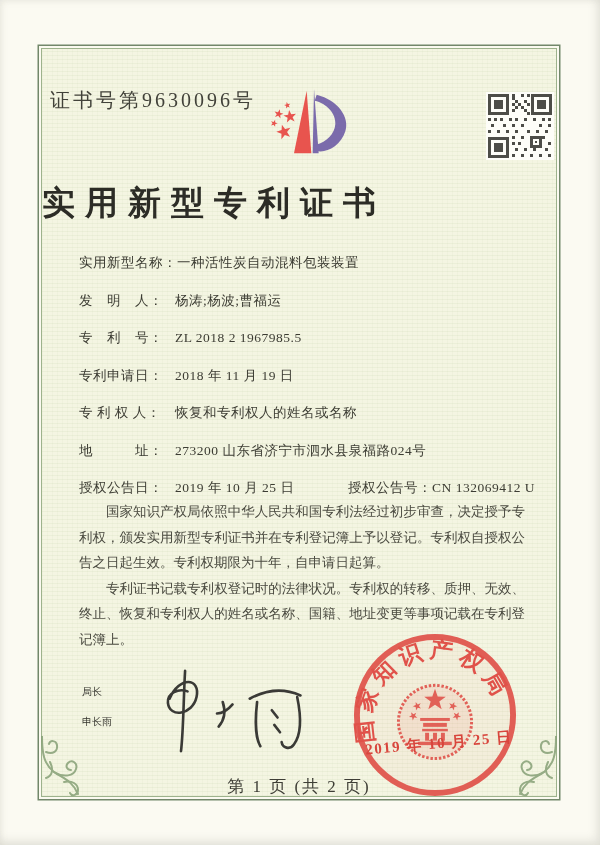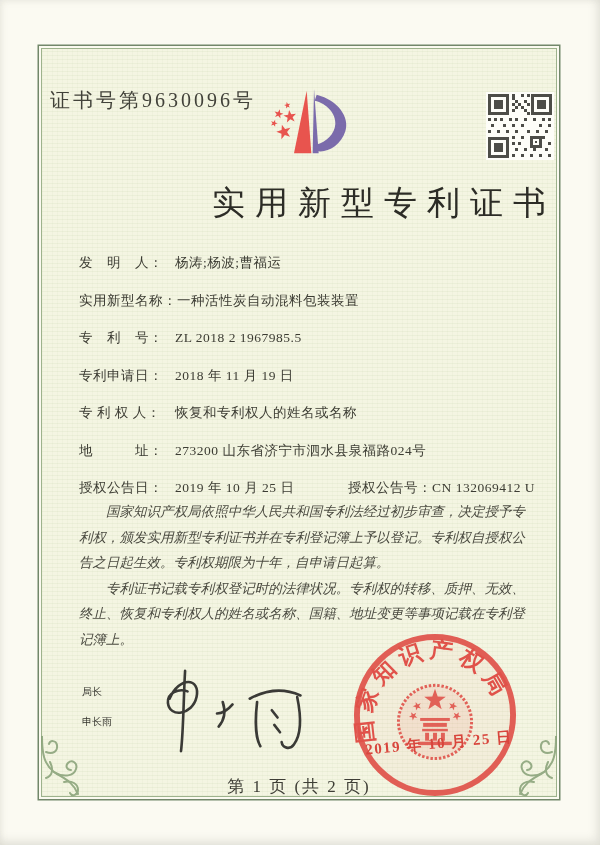--- a/index.html
+++ b/index.html
@@ -20,33 +20,33 @@
       #f4f5e2;
     border:1px solid #9db28c;
     box-shadow:0 0 0 2px #fbfaf0, 0 0 0 3.5px #72876a;
   }
   .cert-no{
     position:absolute;left:8px;top:38px;font-size:20px;letter-spacing:3px;color:#42423a;
   }
   .logo{position:absolute;left:212px;top:32px;width:100px;height:82px;}
   .qr{position:absolute;left:444px;top:43px;width:68px;height:68px;background:#fdfdf8;}
   .title{
-    position:absolute;left:0;top:132px;width:100%;text-align:right;
-    font-size:33px;font-weight:400;letter-spacing:10px;color:#2c2c26;
+    position:absolute;left:0;top:132px;width:100%;text-align:left;
+    font-size:33px;font-weight:700;letter-spacing:10px;color:#2c2c26;
   }
   
   .fields{position:absolute;left:37px;top:205px;width:450px;font-size:13.5px;}
   .row{height:37.5px;white-space:nowrap;}
   .lbl{display:inline-block;min-width:96px;letter-spacing:.5px;color:#3c3c33;}
   .val{letter-spacing:.5px;color:#3c3c33;}
   .grant-no-pair{position:absolute;left:269px;top:0;}
   .grant-row{position:relative;}
   
   .paras{position:absolute;left:37px;top:450px;width:446px;
-    font-size:13.5px;line-height:25.5px;font-style:italic;color:#4a4a40;text-align:justify;}
+    font-size:13.5px;line-height:25.5px;color:#4a4a40;text-align:justify;}
   .paras p{margin:0;text-indent:2em;}
   
   .director{position:absolute;left:40px;top:628px;font-size:10px;line-height:30px;color:#33332c;}
   .signature{position:absolute;left:103px;top:614px;width:180px;height:96px;}
   .seal{position:absolute;left:309px;top:582px;width:168px;height:168px;}
   .seal-date{
     position:absolute;left:323px;top:685px;font-size:15px;font-weight:bold;color:#d8453c;
     letter-spacing:1.5px;transform:rotate(-5deg);white-space:nowrap;
   }
   .page-num{position:absolute;left:0;top:726px;width:100%;text-align:center;
@@ -102,24 +102,24 @@
     <path fill="#4d4d48" d="M26 2h3v3h-3z M35 2h3v3h-3z M41 2h3v3h-3z M26 5h3v3h-3z M29 8h3v3h-3z M38 8h3v3h-3z M26 11h3v3h-3z M32 11h3v3h-3z M41 11h3v3h-3z M29 14h3v3h-3z M35 14h3v3h-3z M26 17h3v3h-3z M38 17h3v3h-3z M41 20h3v3h-3z M2 26h3v3h-3z M8 26h3v3h-3z M14 26h3v3h-3z M23 26h3v3h-3z M29 26h3v3h-3z M38 26h3v3h-3z M47 26h3v3h-3z M56 26h3v3h-3z M62 26h3v3h-3z M5 32h3v3h-3z M17 32h3v3h-3z M26 32h3v3h-3z M35 32h3v3h-3z M53 32h3v3h-3z M62 32h3v3h-3z M2 38h3v3h-3z M11 38h3v3h-3z M20 38h3v3h-3z M29 38h3v3h-3z M41 38h3v3h-3z M50 38h3v3h-3z M59 38h3v3h-3z M26 44h3v3h-3z M35 44h3v3h-3z M56 44h3v3h-3z M26 50h3v3h-3z M32 50h3v3h-3z M62 50h3v3h-3z M29 56h3v3h-3z M38 56h3v3h-3z M47 56h3v3h-3z M59 56h3v3h-3z M26 62h3v3h-3z M35 62h3v3h-3z M44 62h3v3h-3z M53 62h3v3h-3z M62 62h3v3h-3z"></path>
     <path d="M44 44h12v12H44z" fill="#4d4d48"></path>
       <path d="M47 47h6v6h-6z" fill="#fdfdf8"></path>
       <path d="M49 49h2v2h-2z" fill="#4d4d48"></path>
   </svg>
 
   <div class="title">实用新型专利证书</div>
 
   <div class="fields">
     <div class="row">
+      <span class="lbl">实用新型名称：</span><span class="val">一种活性炭自动混料包装装置</span>
+    </div>
+    <div class="row">
       <span class="lbl">发　明　人：</span><span class="val">杨涛;杨波;曹福运</span>
-    </div>
-    <div class="row">
-      <span class="lbl">实用新型名称：</span><span class="val">一种活性炭自动混料包装装置</span>
     </div>
     <div class="row">
       <span class="lbl">专　利　号：</span><span class="val">ZL 2018 2 1967985.5</span>
     </div>
     <div class="row">
       <span class="lbl">专利申请日：</span><span class="val">2018 年 11 月 19 日</span>
     </div>
     <div class="row">
       <span class="lbl">专 利 权 人：</span><span class="val">恢复和专利权人的姓名或名称</span>
     </div>

